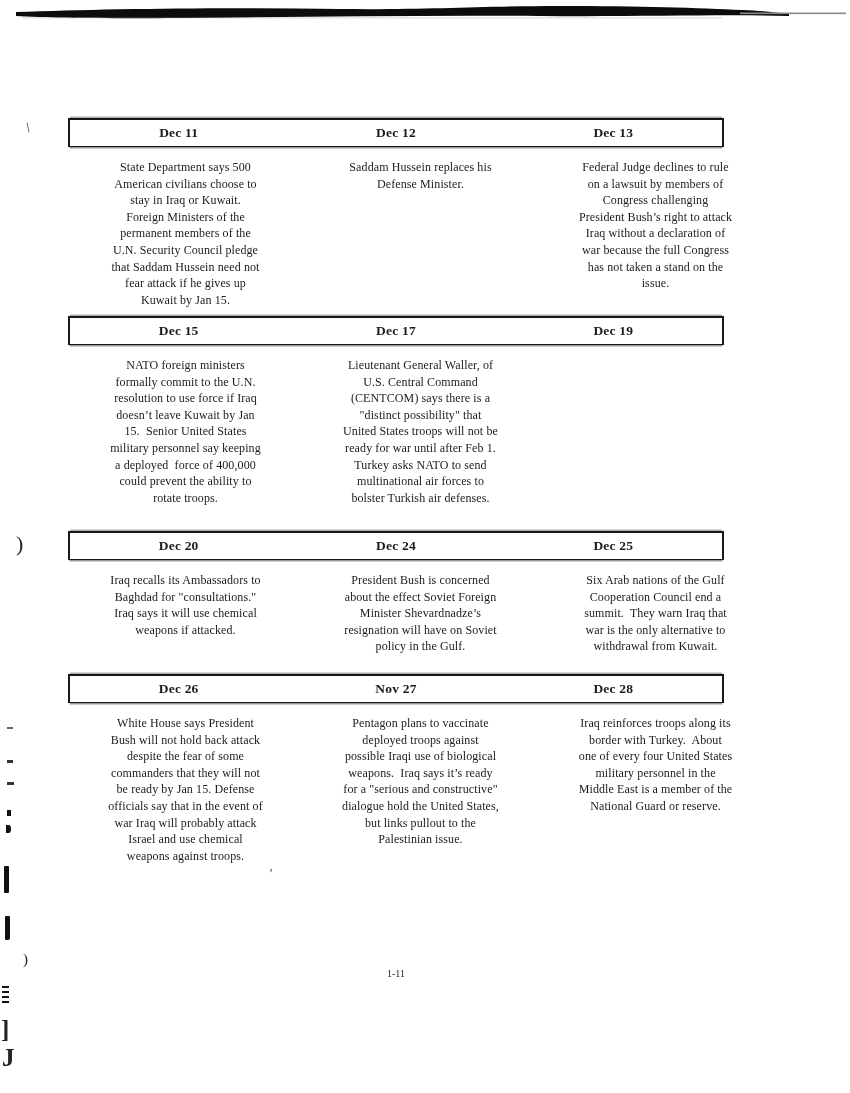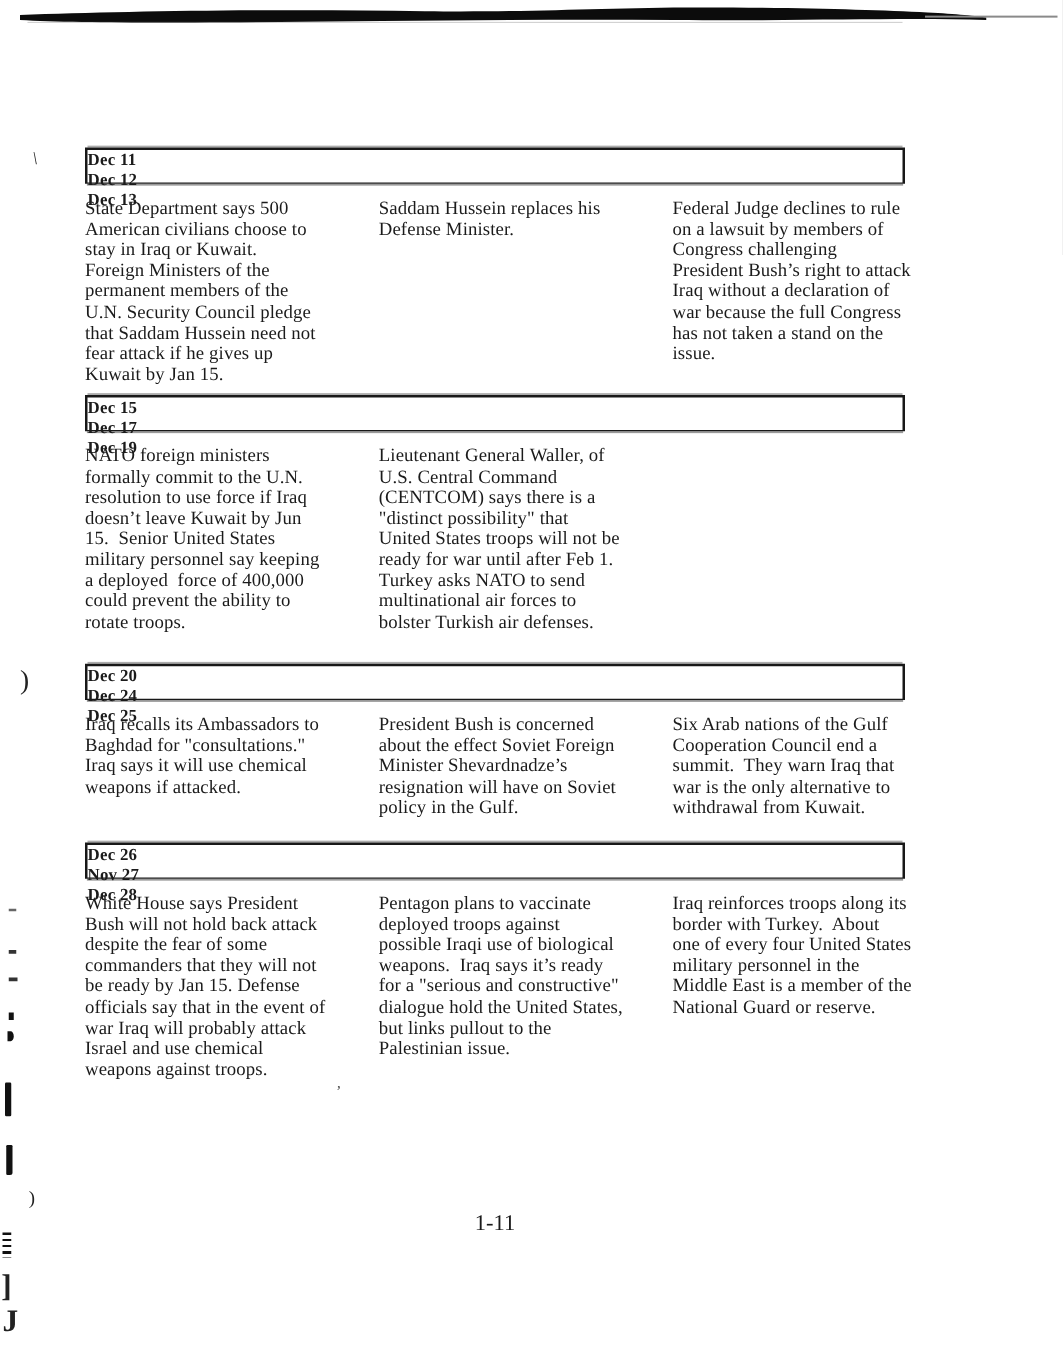--- a/index.html
+++ b/index.html
@@ -25,31 +25,30 @@
   .a-paren2 { left:23px; top:951px; font-size:15px; }
   .a-stack { left:2px; top:986px; width:7px; height:20px;
              background:repeating-linear-gradient(180deg,#111 0 2.2px,transparent 2.2px 4.9px); }
   .a-bracket { left:1px; top:1016px; font-size:25px; font-weight:bold; }
   .a-hook   { left:2px; top:1044px; font-size:25px; font-weight:bold; }
   
   .section { position:absolute; left:68px; width:656px; }
   #s1{top:118px} #s2{top:316px} #s3{top:531px} #s4{top:674px}
   .header-box {
     height:26px; border:2px solid #181818; border-bottom-width:1.5px;
-    display:flex; align-items:flex-start; background:#fff;
+    display:flex; align-items:center; background:#fff;
     box-shadow:0 3px 0 -1.5px rgba(70,70,70,.55), 0 -3.5px 0 -2px rgba(70,70,70,.45);
-    flex-direction:column;
   }
   .date-cell { flex:1; text-align:center; font-weight:bold; font-size:13.5px; letter-spacing:.2px; }
   .events { display:flex; margin-top:12px; }
   .event {
-    flex:none; width:235px; font-size:15px; line-height:16.6px;
-    white-space:pre-wrap; letter-spacing:.1px;
+    flex:none; width:235px; font-size:12px; line-height:16.6px;
+    white-space:pre-wrap; letter-spacing:.1px;text-align:center;
   }
-  .page-number { position:absolute; top:968px; left:68px; width:656px; text-align:center; font-size:18px; }
+  .page-number { position:absolute; top:968px; left:68px; width:656px; text-align:center; font-size:10px; }
 </style>
 </head>
 <body>
 
 <div class="page">
 
   <svg class="top-bar" width="850" height="26">
     <path d="M16,12 C100,9 220,7 340,9 C430,10 480,6 560,6 C640,6 700,8 742,10 C765,11 782,13 789,14 L789,16 C720,14 640,17 540,16 C420,15 300,17 180,18 C110,18.5 50,18 16,16 Z" fill="#0c0c0c"></path>
     <rect x="740" y="12.5" width="106" height="1.6" fill="#8a8a8a"></rect>
     <rect x="22" y="17.5" width="700" height="0.8" fill="#9a9a9a" opacity="0.5"></rect>
@@ -103,21 +102,21 @@
   <div class="section" id="s2">
     <div class="header-box">
       <div class="date-cell">Dec 15</div>
       <div class="date-cell">Dec 17</div>
       <div class="date-cell">Dec 19</div>
     </div>
     <div class="events">
       <div class="event">NATO foreign ministers
 formally commit to the U.N.
 resolution to use force if Iraq
-doesn’t leave Kuwait by Jun
+doesn’t leave Kuwait by Jan
 15.  Senior United States
 military personnel say keeping
 a deployed  force of 400,000
 could prevent the ability to
 rotate troops.</div>
       <div class="event">Lieutenant General Waller, of
 U.S. Central Command
 (CENTCOM) says there is a
 "distinct possibility" that
 United States troops will not be

